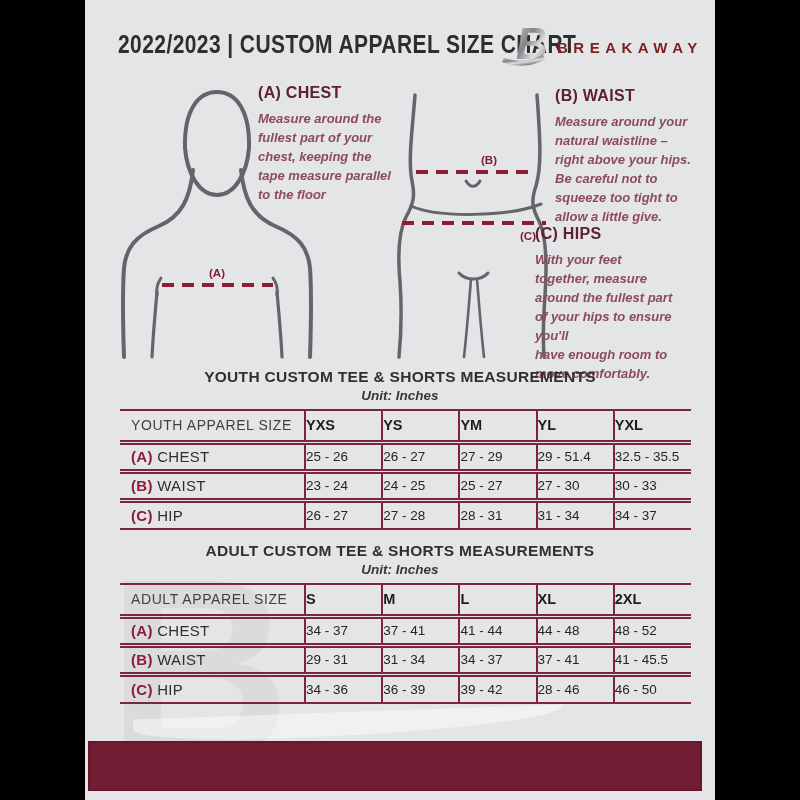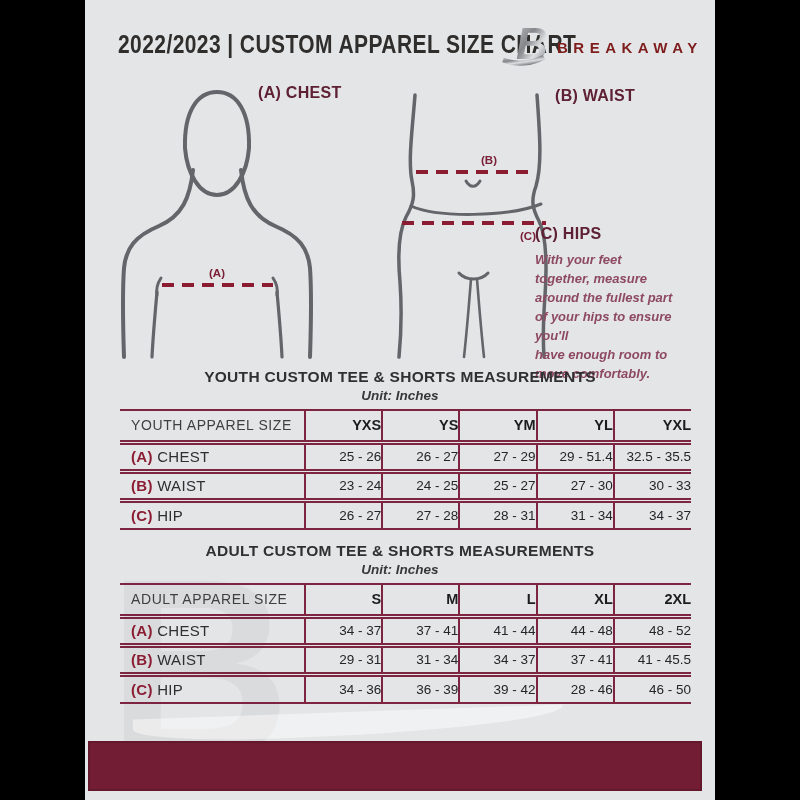--- a/index.html
+++ b/index.html
@@ -44,21 +44,21 @@
   table{margin:6px auto 0 35px;width:571px;border-collapse:collapse;table-layout:fixed;text-align:left;}
   col.c-label{width:185px;}
   thead tr{border-top:2px solid var(--wine);border-bottom:5px double var(--wine);}
   tbody tr{border-bottom:5px double var(--wine);}
   tbody tr:last-child{border-bottom:2px solid var(--wine);}
   th,td{height:29px;vertical-align:middle;}
   thead th{height:32px;}
   th.lbl{font-size:14px;font-weight:500;color:#3f3f41;letter-spacing:.6px;padding-left:11px;}
   td.lbl{font-size:15px;color:#2f2f31;padding-left:11px;letter-spacing:.3px;}
   td.lbl .ltr{font-weight:800;color:#8b1d33;}
-  th.val,td.val{border-left:2px solid var(--wine);text-align:right;}
+  th.val,td.val{border-left:2px solid var(--wine);text-align:left;}
   th.val{font-size:14.5px;font-weight:800;color:#1c1c1e;}
   td.val{font-size:13.5px;color:#252527;}
 
   
   .watermark{position:absolute;left:22px;top:540px;font-size:255px;line-height:1;font-weight:800;
     color:rgba(75,60,70,.06);pointer-events:none;}
   .watermark-swoosh{position:absolute;left:48px;top:712px;width:430px;height:24px;
     background:rgba(255,255,255,.45);border-radius:0 0 70% 35%/0 0 100% 60%;transform:rotate(-2deg);}
   .footer-bar{position:absolute;left:3px;top:741px;width:614px;height:50px;background:var(--footer);
     box-shadow:inset 0 0 0 2px #63182c;}
@@ -116,23 +116,34 @@
       </g>
       <g font-family="Liberation Sans, sans-serif" font-size="11.5" font-weight="800" fill="#7a2137" text-anchor="middle">
         <text x="132" y="199">(A)</text>
         <text x="404" y="86">(B)</text>
         <text x="443" y="162">(C)</text>
       </g>
     </svg>
 
     <div class="guide guide-chest">
       <h3>(A) CHEST</h3>
+      <p>Measure around the
+fullest part of your
+chest, keeping the
+tape measure parallel
+to the floor</p>
     </div>
     <div class="guide guide-waist">
       <h3>(B) WAIST</h3>
+      <p>Measure around your
+natural waistline –
+right above your hips.
+Be careful not to
+squeeze too tight to
+allow a little give.</p>
     </div>
     <div class="guide guide-hips">
       <h3>(C) HIPS</h3>
       <p>With your feet
 together, measure
 around the fullest part
 of your hips to ensure
 you'll
 have enough room to
 move comfortably.</p>

